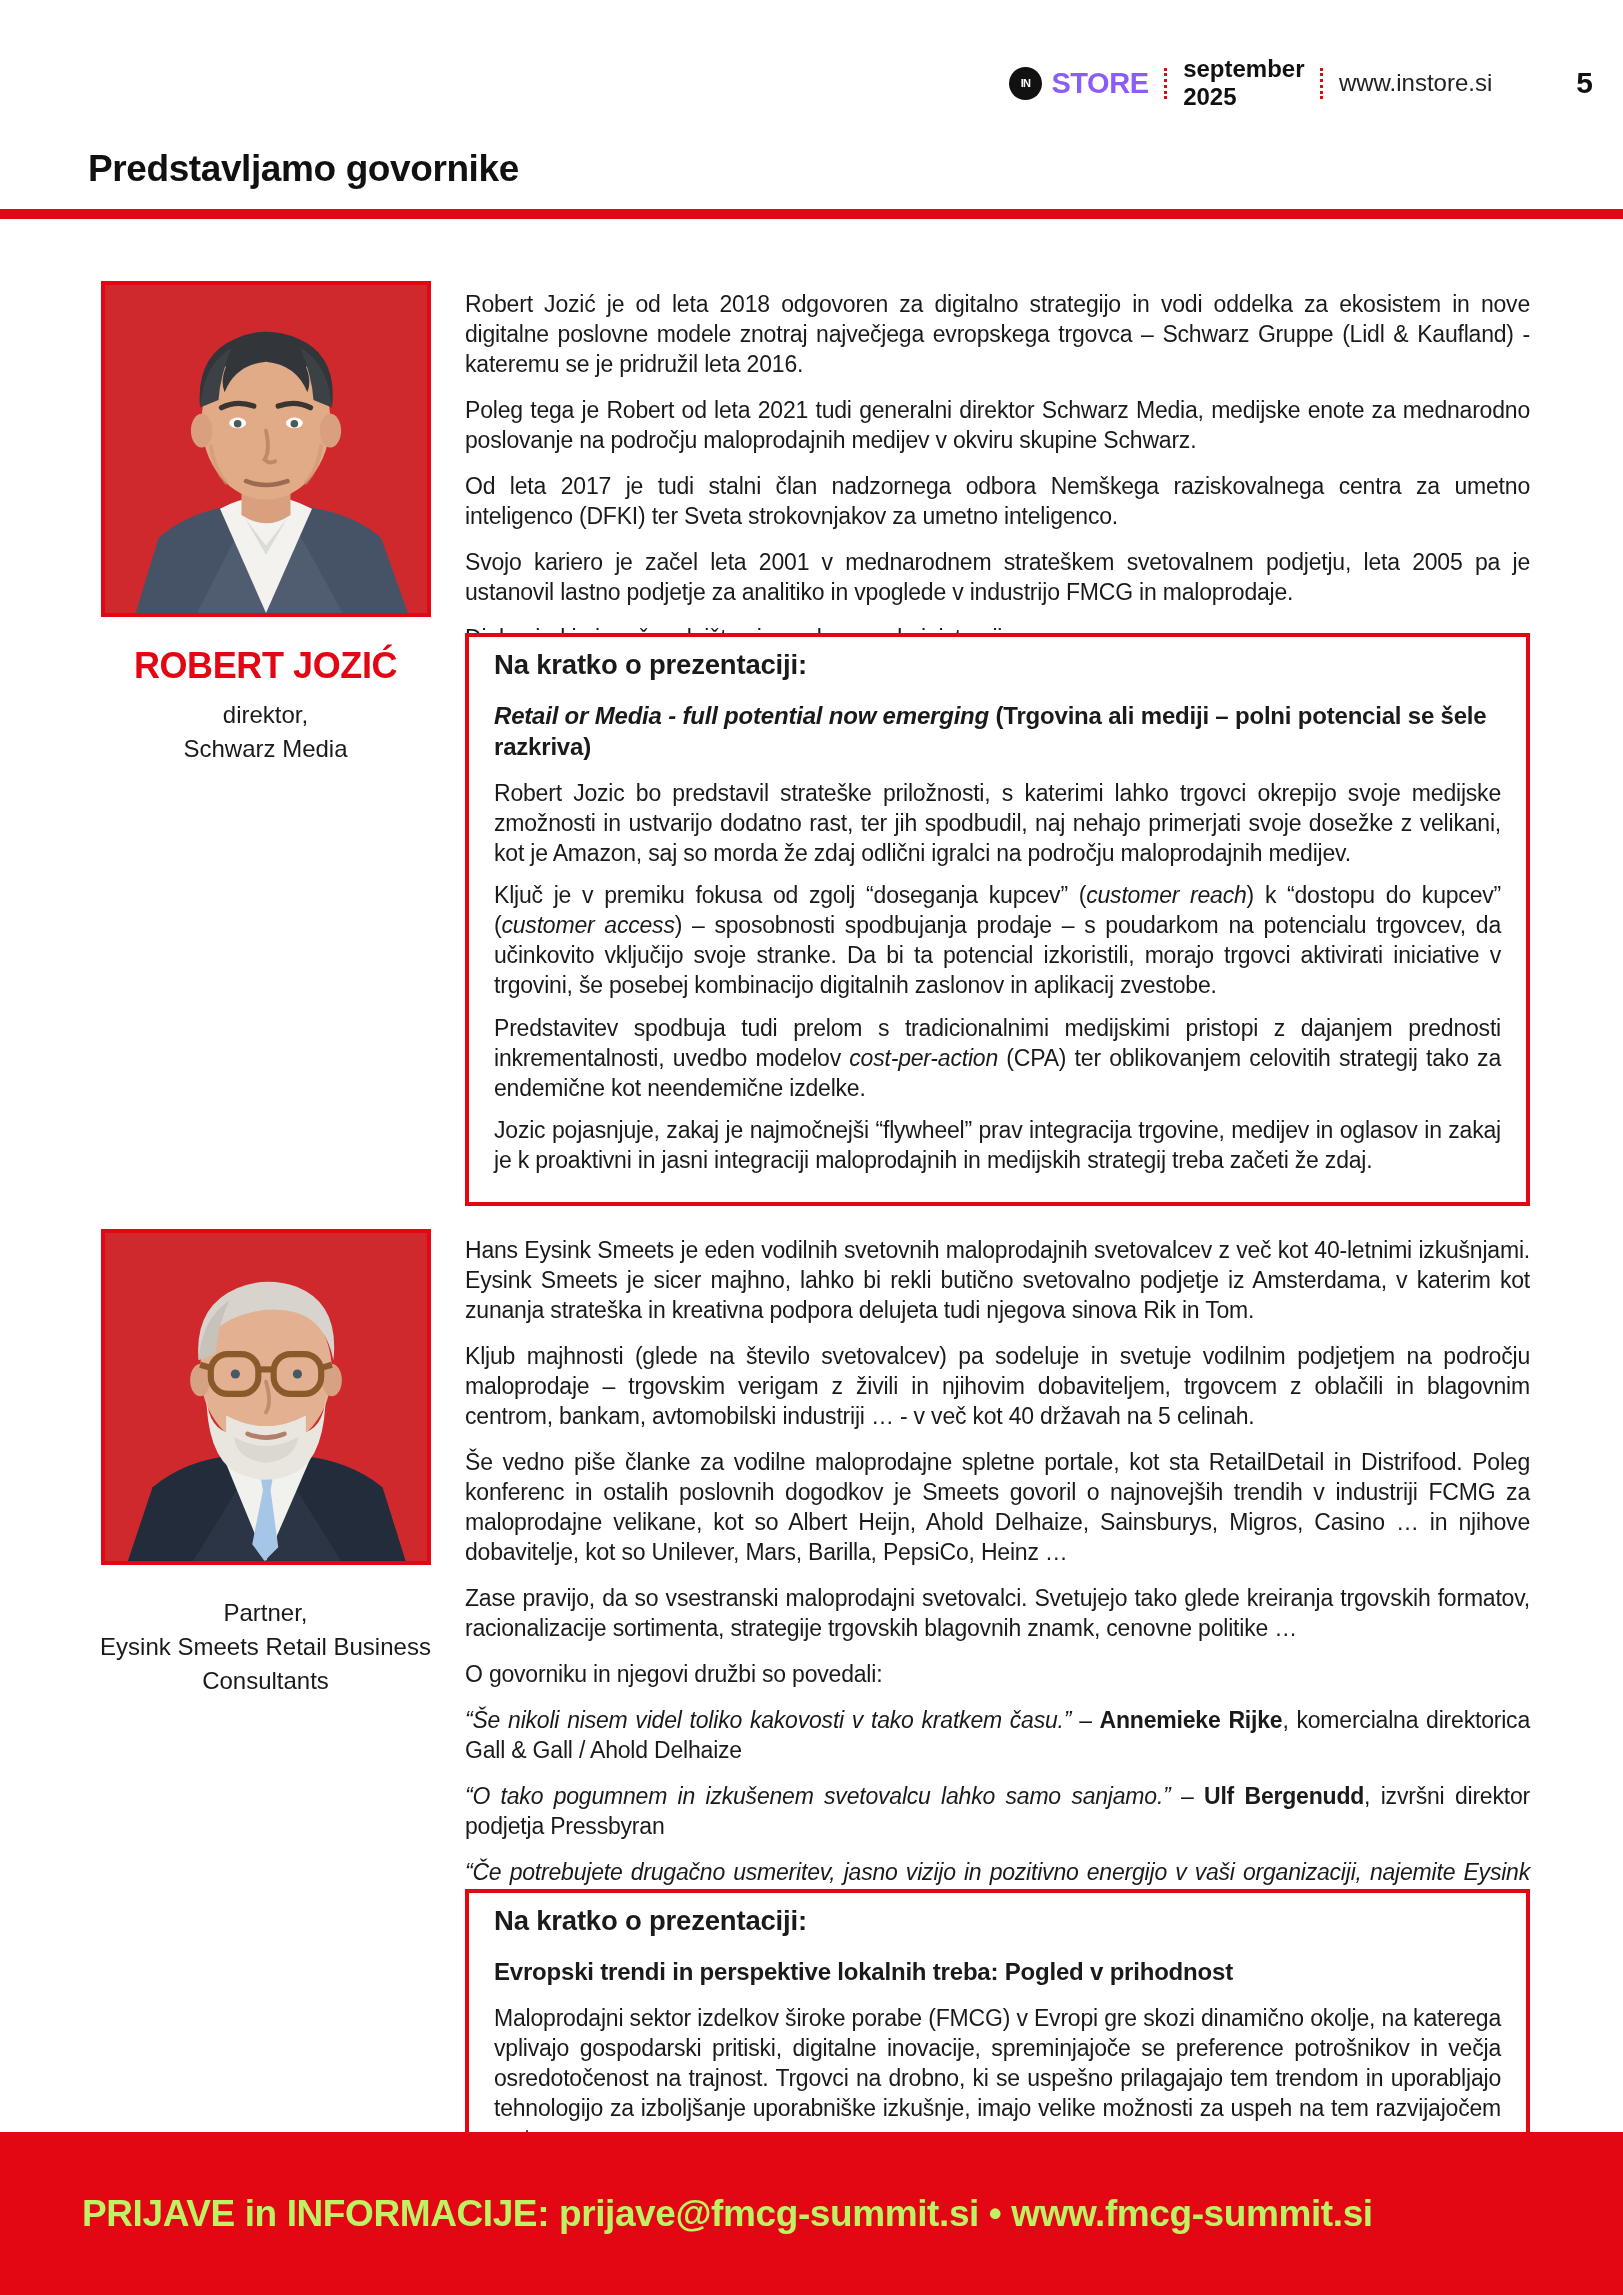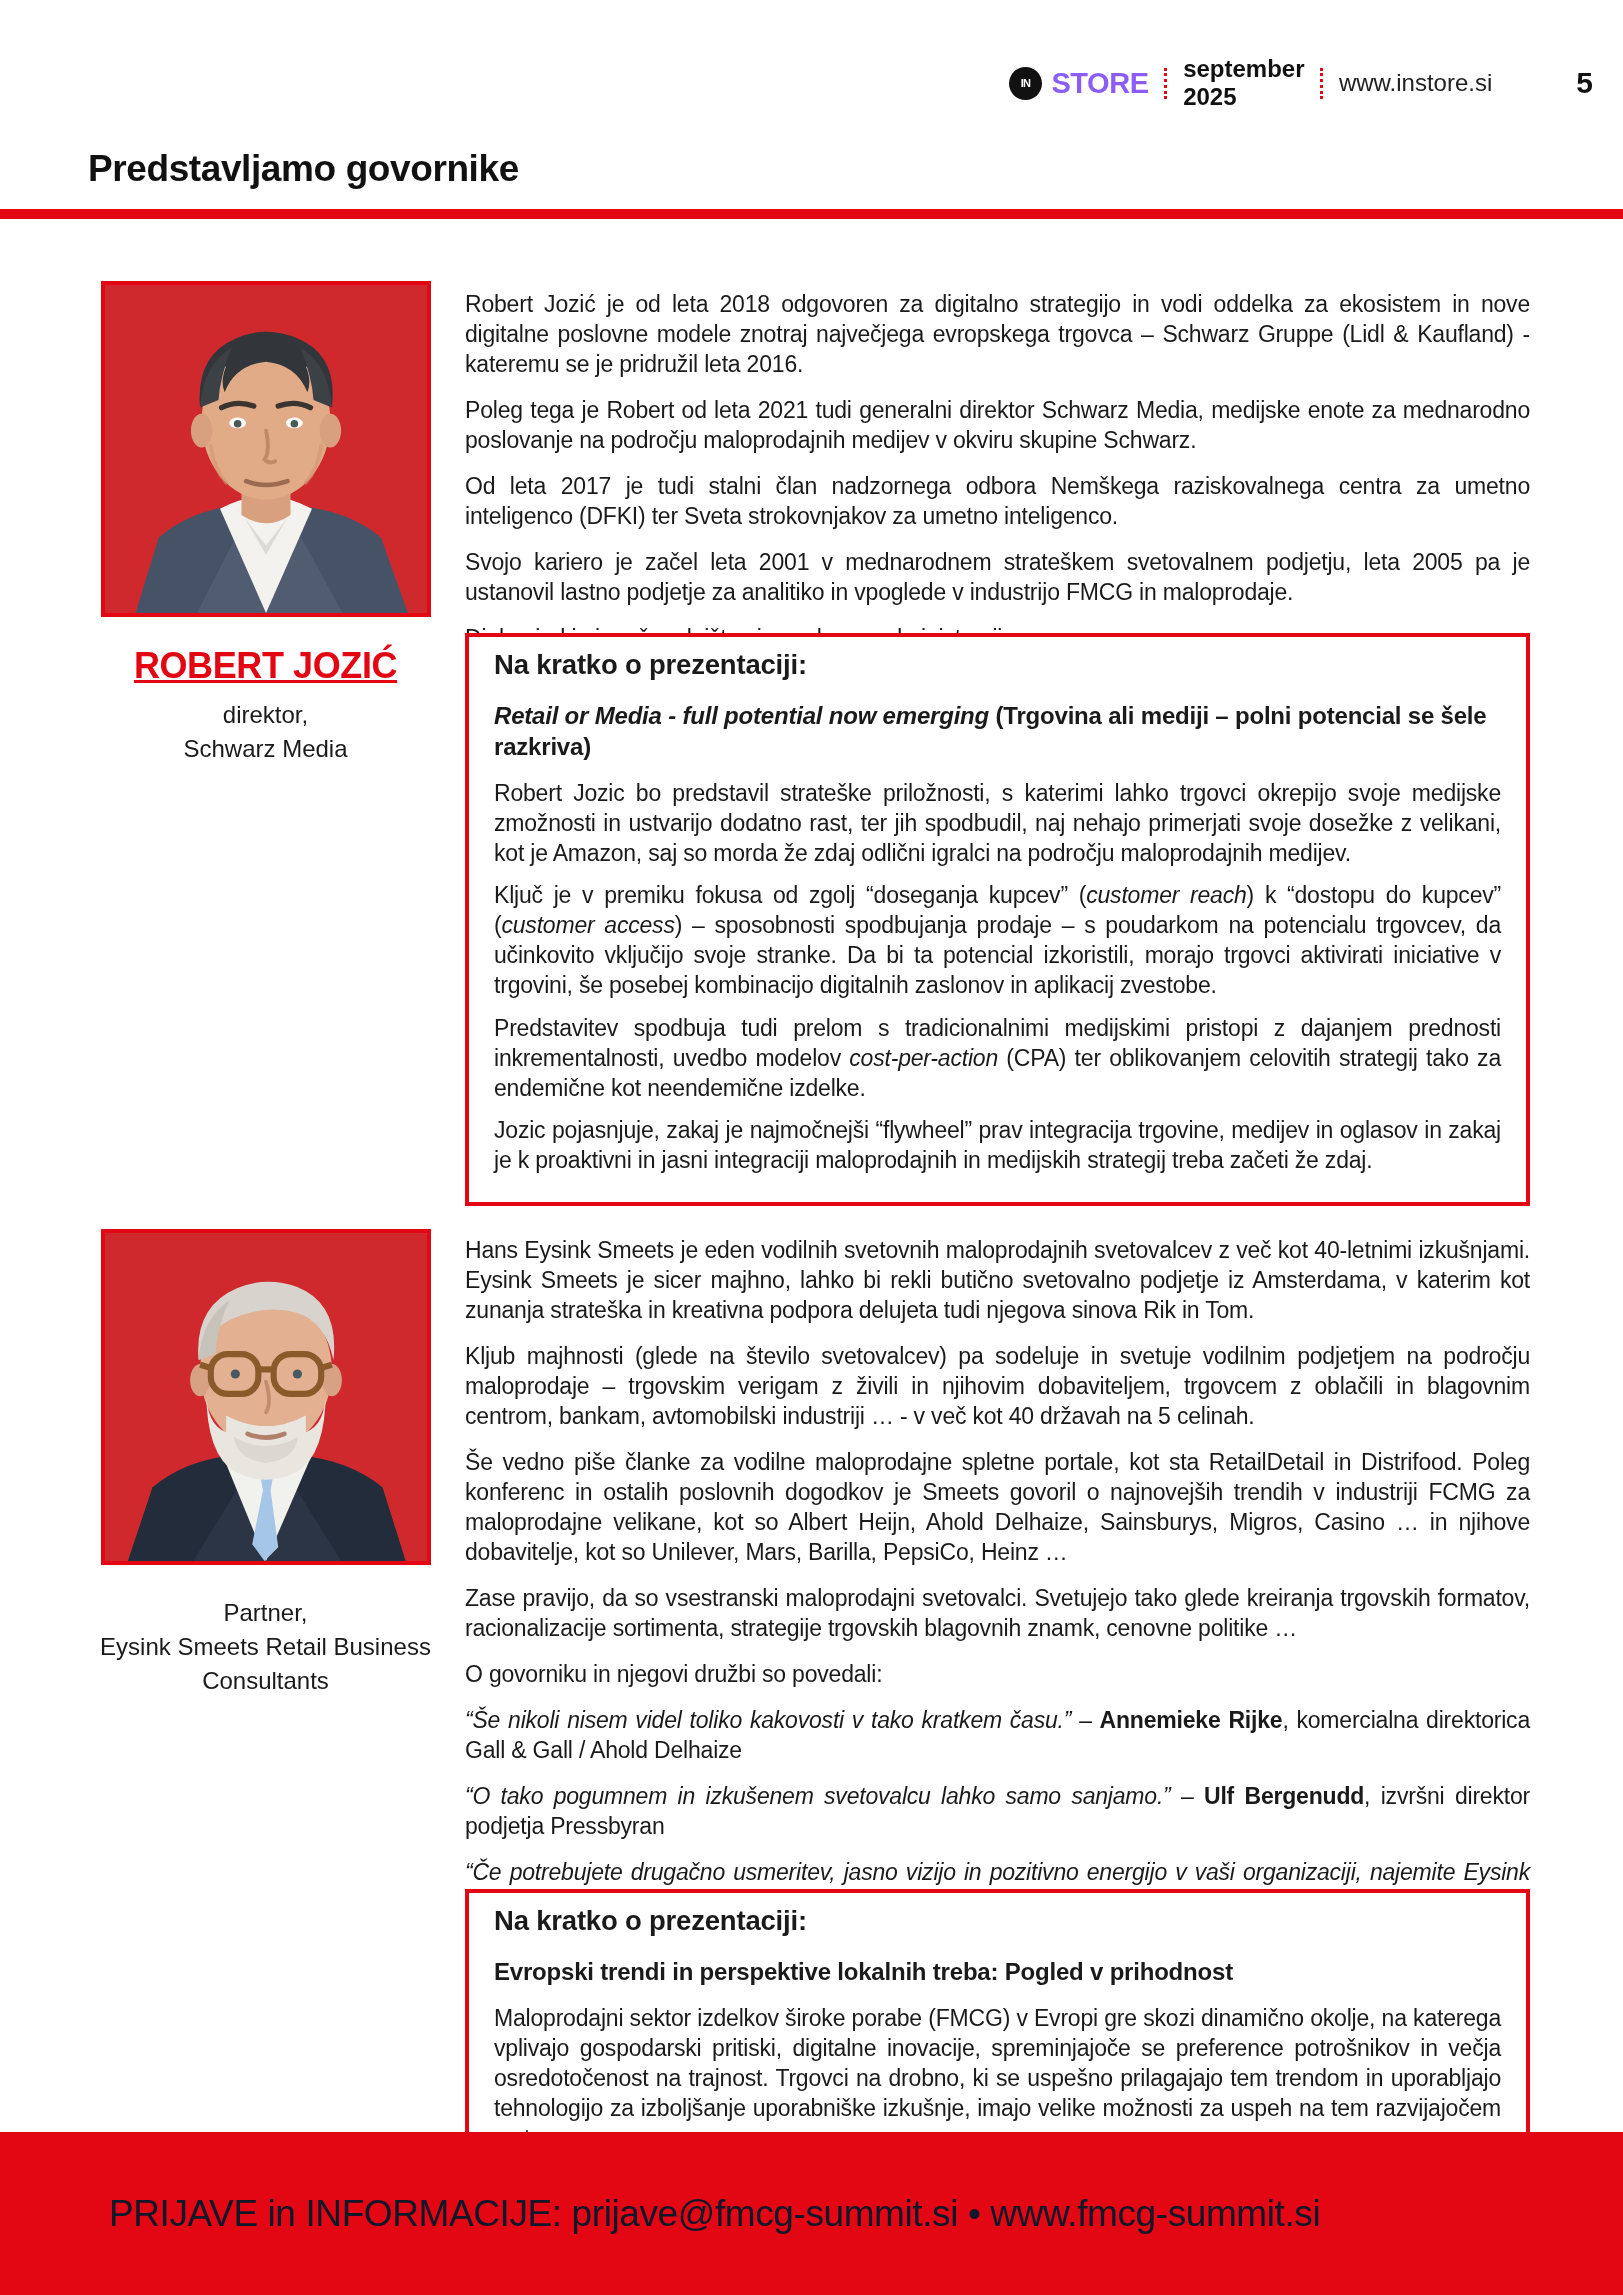--- a/index.html
+++ b/index.html
@@ -35,21 +35,21 @@
   .red-rule{position:absolute;left:0;top:209px;width:1623px;height:10.2px;background:#e30613;}
   
   .photo{
     position:absolute;left:101px;width:330px;height:336px;
     border:4.7px solid #e30613;box-sizing:border-box;background:#cf282d;
   }
   .photo svg{display:block;width:100%;height:100%;}
   .namecard{position:absolute;left:69px;width:393px;text-align:center;}
   .speaker-name{
     color:#e30613;font-weight:700;font-size:36px;line-height:1.13;
-    letter-spacing:-0.4px;margin:0 0 11px 0;text-decoration:underline;
+    letter-spacing:-0.4px;margin:0 0 11px 0;
   }
   .speaker-role{font-size:24px;line-height:1.42;color:#1a1a1a;}
   .bio-col{position:absolute;left:465px;width:1065px;font-size:23px;line-height:30px;letter-spacing:-0.2px;text-align:justify;}
   .bio-col p{margin:16px 0 11px 0;}
   .quotes-intro{margin:0 0 11px 0;}
   
   .infobox{
     position:absolute;left:465px;width:1065px;box-sizing:border-box;
     border:4.7px solid #e30613;background:#ffffff;
     padding:12px 25px 14px 25px;
@@ -59,21 +59,21 @@
   .infobox-body{font-size:23px;line-height:30px;letter-spacing:-0.2px;text-align:justify;}
   .infobox-body p{margin:0 0 12.6px 0;}
   .it{font-style:italic;}
   .bd{font-weight:700;}
   
   .footer-banner{
     position:absolute;left:0;top:2132px;width:1623px;height:163px;background:#e30613;
     display:flex;align-items:center;
   }
   .footer-text{
-    margin-left:109px;color:#0f172a;font-weight:400;font-size:37px;letter-spacing:-0.4px;
+    margin-left:82px;color:#bef264;font-weight:700;font-size:37px;letter-spacing:-0.4px;
   }
 </style>
 </head>
 <body>
 
 <div class="page">
 
   <div class="header">
     <div class="logo-circle">
       <span>IN</span>

